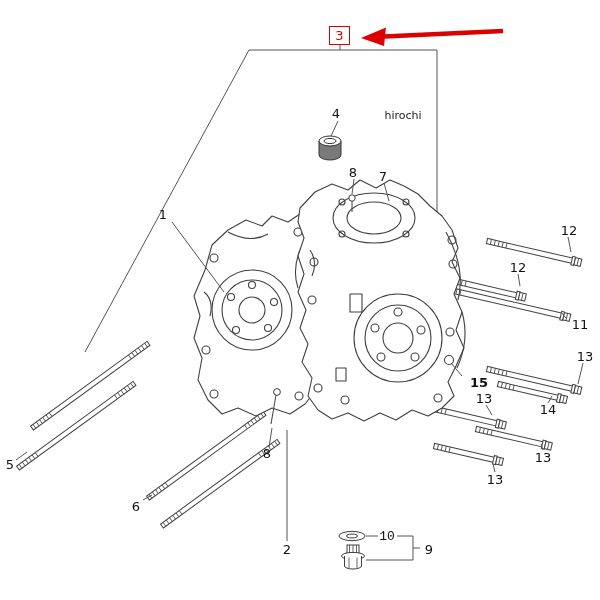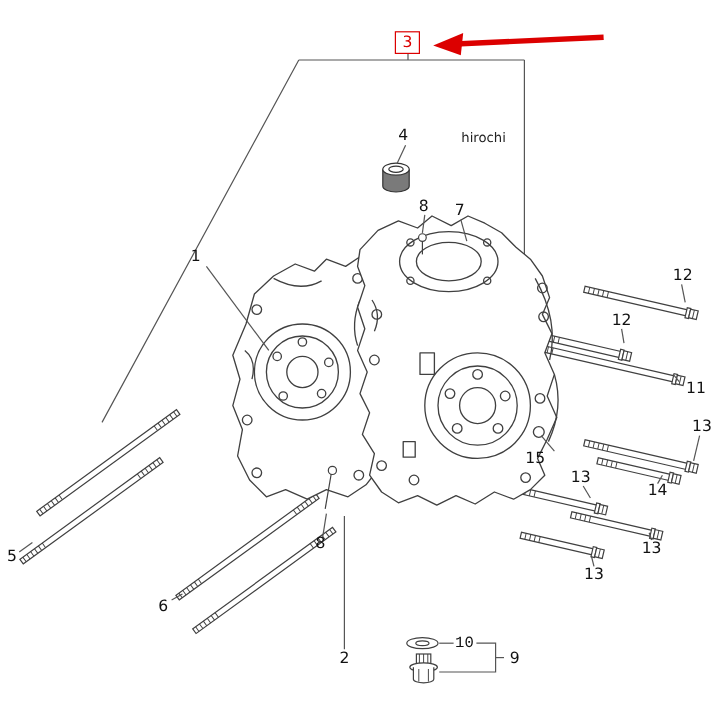--- a/index.html
+++ b/index.html
@@ -205,15 +205,15 @@
   <div class="part-label" style="left:429px;top:549px;">9</div>
   <div class="part-label" style="left:387px;top:536px;font-family:Liberation Mono, monospace;">10</div>
   <div class="part-label" style="left:568px;top:324px;margin-left:12px;">11</div>
   <div class="part-label" style="left:569px;top:230px;">12</div>
   <div class="part-label" style="left:518px;top:267px;">12</div>
   <div class="part-label" style="left:585px;top:356px;">13</div>
   <div class="part-label" style="left:484px;top:398px;">13</div>
   <div class="part-label" style="left:543px;top:457px;">13</div>
   <div class="part-label" style="left:495px;top:479px;">13</div>
   <div class="part-label" style="left:548px;top:409px;">14</div>
-  <div class="part-label" style="left:446px;top:382px;">15</div>
+  <div class="part-label" style="left:479px;top:382px;font-weight:bold;">15</div>
 
 </div>
 
 </body></html>

